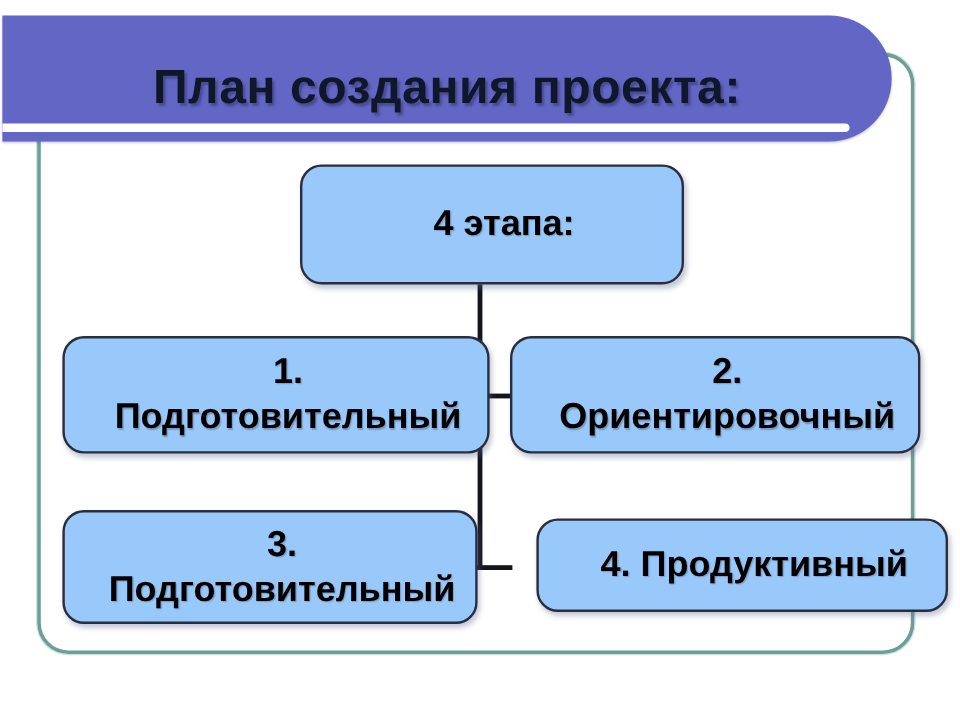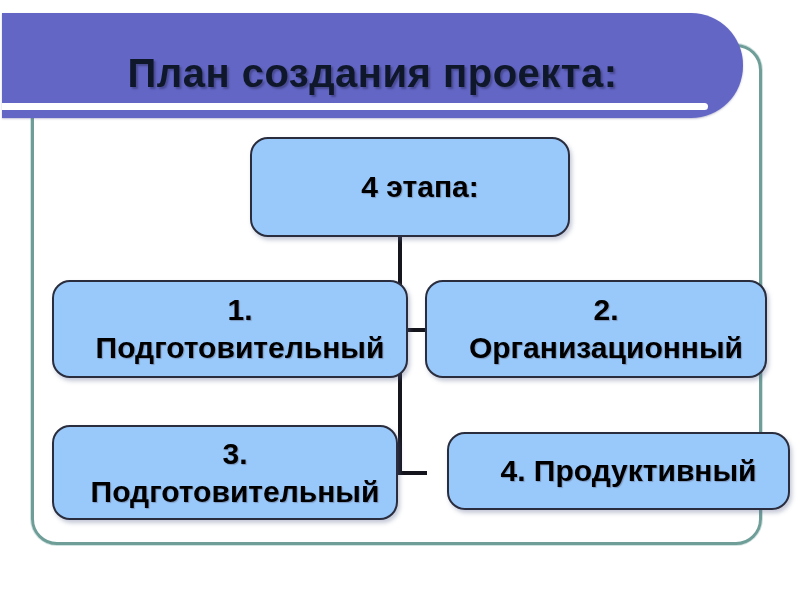--- a/index.html
+++ b/index.html
@@ -121,21 +121,21 @@
     <span>4 этапа:</span>
   </div>
 
   <div class="node node-s1">
     <span>1.</span>
     <span>Подготовительный</span>
   </div>
 
   <div class="node node-s2">
     <span>2.</span>
-    <span>Организационный</span>
+    <span>Ориентировочный</span>
   </div>
 
   <div class="node node-s3">
     <span>3.</span>
     <span>Подготовительный</span>
   </div>
 
   <div class="node node-s4">
     <span>4. Продуктивный</span>
   </div>

